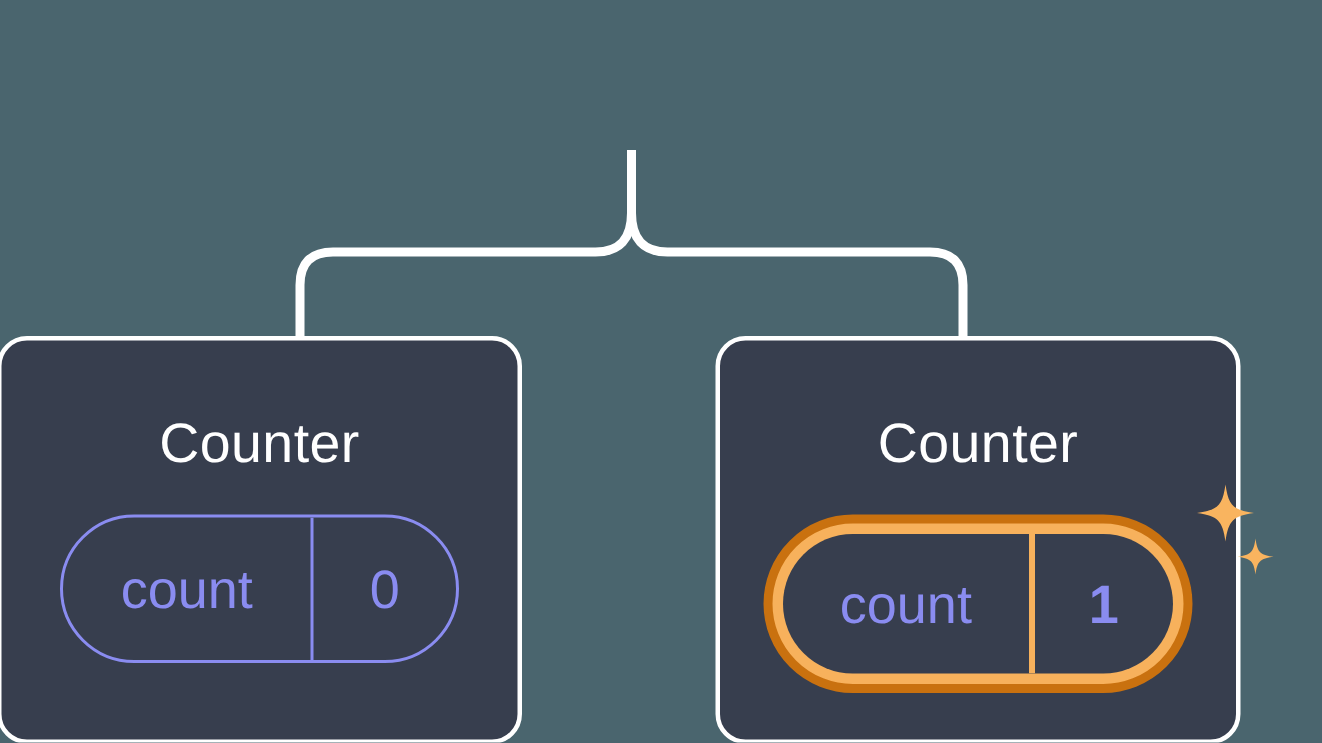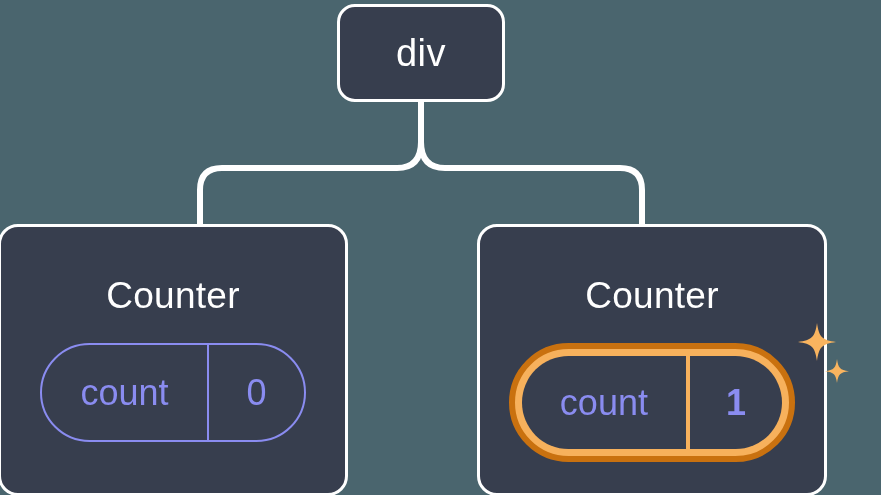--- a/index.html
+++ b/index.html
@@ -172,23 +172,20 @@
     <g fill="none" stroke="#ffffff" stroke-width="6" stroke-linecap="butt">
 
       <path d="M 421 100 L 421 142"></path>
 
       <path d="M 421 142 Q 421 168 397 168 L 222 168 Q 200 168 200 190 L 200 226"></path>
 
       <path d="M 421 142 Q 421 168 445 168 L 620 168 Q 642 168 642 190 L 642 226"></path>
     </g>
   </svg>
 
-  <div class="node node-root">
-    <span class="node-title">div</span>
-  </div>
 
   <div class="node node-child node-child-left">
     <span class="node-title">Counter</span>
 
     <div class="state-pill-wrap">
       <div class="state-pill state-pill-default">
         <span class="pill-key">count</span>
         <span class="pill-value">0</span>
       </div>
     </div>

